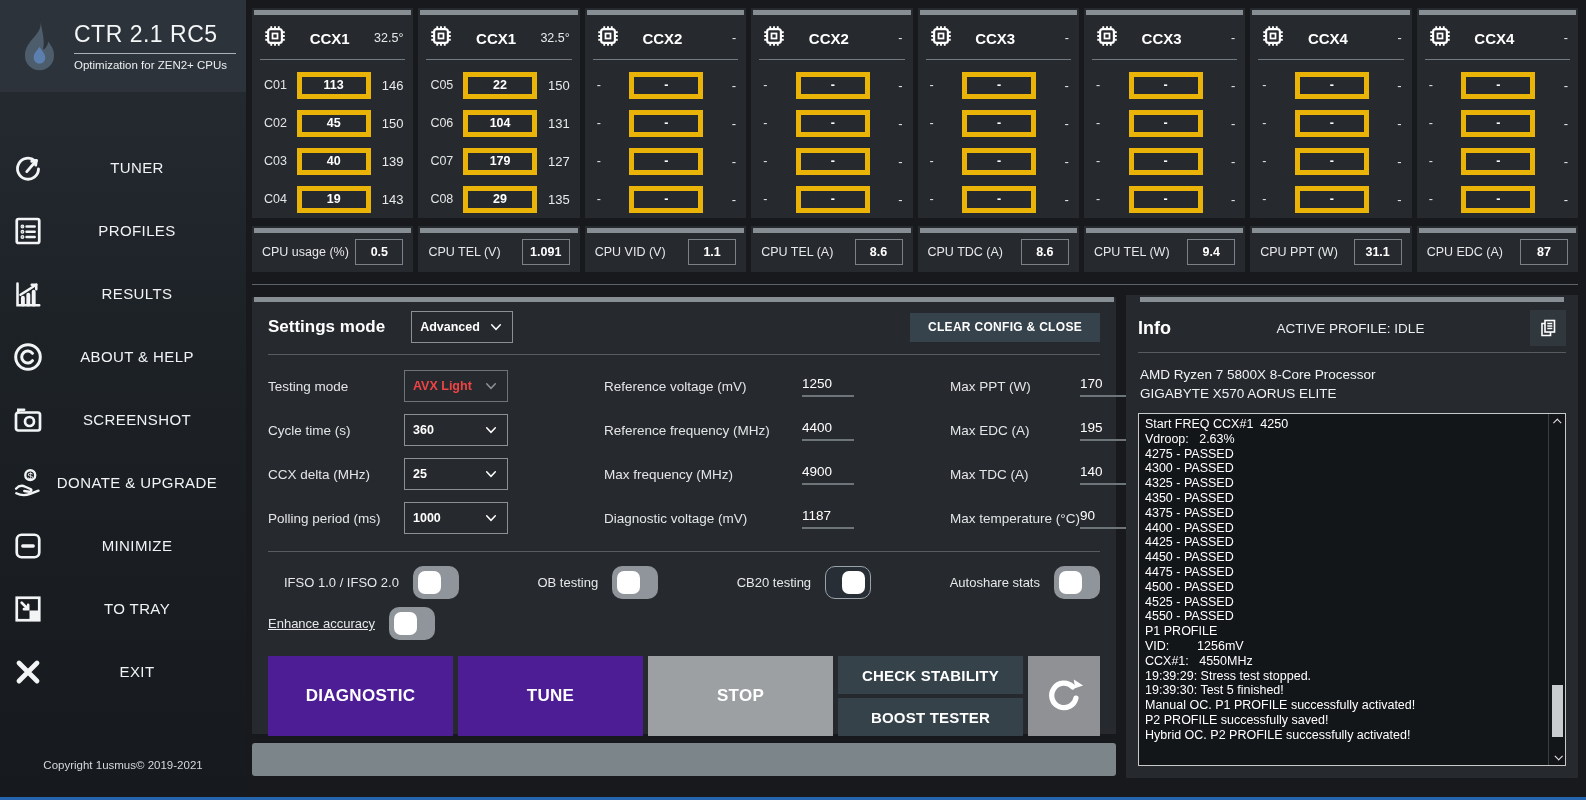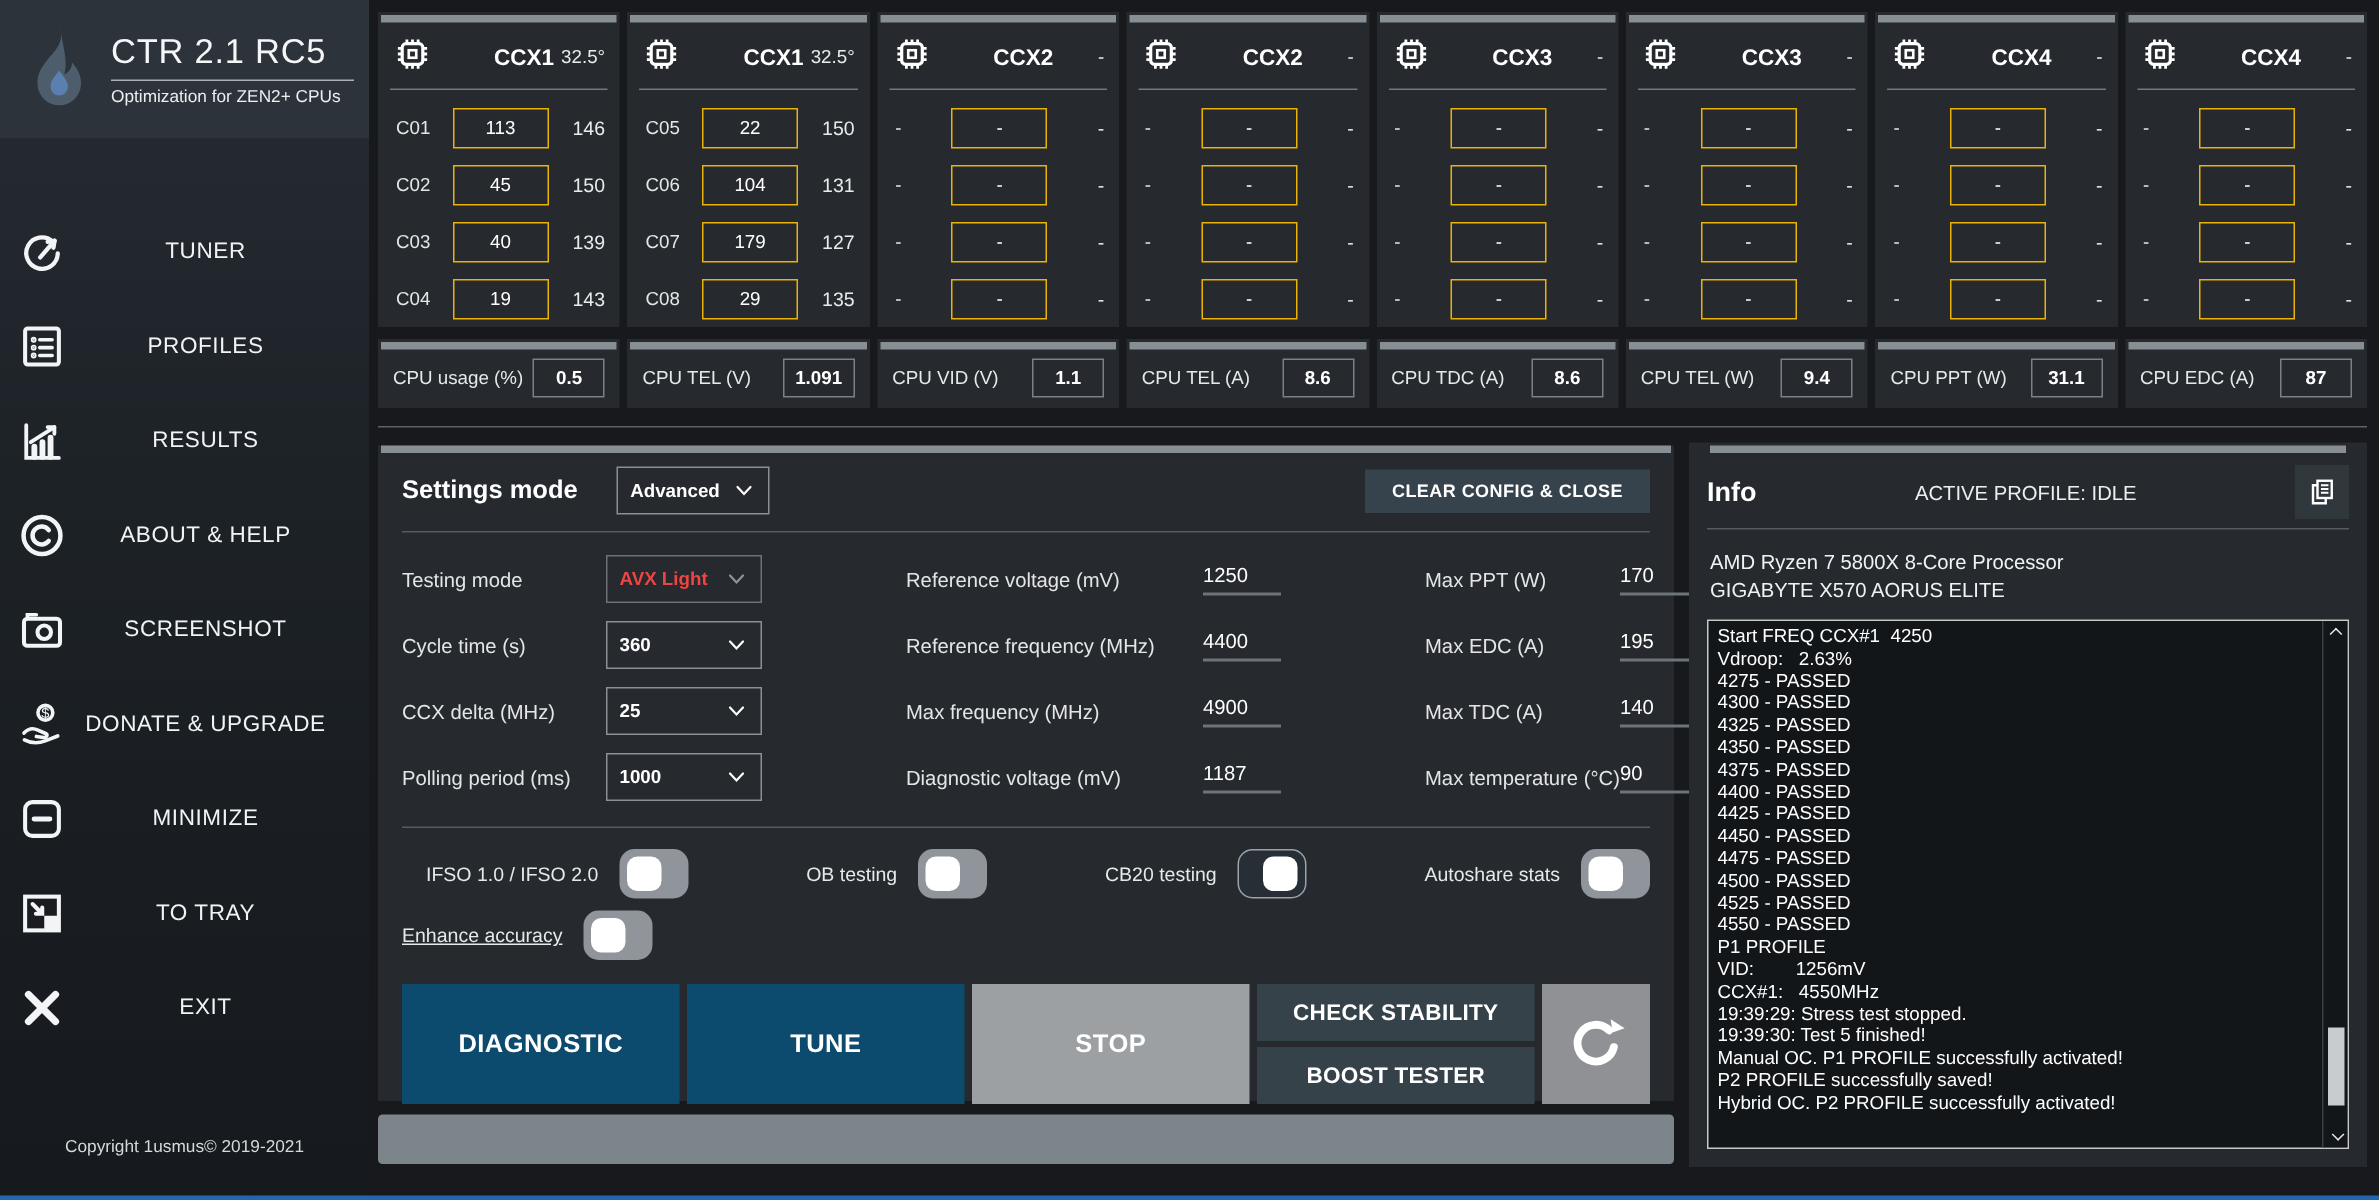--- a/index.html
+++ b/index.html
@@ -33,29 +33,29 @@
   .copyright { margin-top:auto; text-align:center; font-size:11.5px; color:#d6d9db; padding-bottom:26px; }
   
   .main { position:absolute; left:246px; top:0; width:1340px; height:797px; padding:8px 8px 0 6px; }
   .grid8 { display:grid; grid-template-columns:repeat(8,1fr); gap:5px; }
   .panel { background:#26292d; position:relative; }
   .strip { height:5px; background:#878e94; margin:2px 2px 0 2px; }
   
   .ccx-panel { height:210px; }
   .ccx-head { display:flex; align-items:center; padding:8px 10px 6px 8px; height:44px; }
   .ccx-head svg { width:30px; height:30px; }
-  .ccx-name { font-weight:bold; font-size:15px; color:#fff; flex:1; text-align:right; }
+  .ccx-name { font-weight:bold; font-size:15px; color:#fff; flex:1; text-align:center; }
   .ccx-temp { font-size:12.5px; color:#e8eaec; width:34px; text-align:right; }
   .ccx-sep { height:1px; background:#737980; margin:0 8px; }
   .ccx-rows { padding:6px 10px 0 12px; }
   .core-row { display:flex; align-items:center; justify-content:space-between; height:38px; }
   .core-label { font-size:12.5px; color:#e3e5e7; width:28px; }
   .core-box {
-    width:64px; height:27px; border:1px solid #eab308; display:flex; align-items:center;
-    justify-content:center; font-size:12.5px; font-weight:normal; color:#fff;
+    width:74px; height:27px; border:5px solid #eab308; display:flex; align-items:center;
+    justify-content:center; font-size:12.5px; font-weight:bold; color:#fff;
   }
   .core-freq { font-size:13px; color:#e8eaec; width:28px; text-align:right; }
   
   .stats-row { margin-top:8px; }
   .stat-cell { height:46px; }
   .stat-body { display:flex; align-items:center; justify-content:space-between; padding:0 10px 0 10px; height:38px; }
   .stat-label { font-size:12.5px; color:#e6e8ea; white-space:nowrap; }
   .stat-box {
     min-width:48px; padding:0 4px; height:26px; border:1px solid #7b8187; display:flex;
     align-items:center; justify-content:center; font-size:12.5px; font-weight:bold; color:#fff;
@@ -97,21 +97,21 @@
   .toggles-r1 { display:flex; justify-content:space-between; align-items:center; padding:14px 16px 0 32px; }
   .toggles-r2 { display:flex; padding:8px 16px 0 16px;text-decoration:underline; }
   .toggle-pair { display:flex; align-items:center; gap:14px; }
   .toggle-label { font-size:13px; color:#e6e8ea; white-space:nowrap; }
   .toggle { width:46px; height:33px; border-radius:10px; background:#8f959b; position:relative; cursor:pointer; flex:0 0 auto; }
   .toggle .knob { position:absolute; left:5px; top:5px; width:23px; height:23px; border-radius:7px; background:#fff; }
   .toggle[data-state="on"] { background:#272e35; border:1px solid #9aa3aa; }
   .toggle[data-state="on"] .knob { left:auto; right:5px; top:4px; }
   .btn-row { display:flex; gap:5px; padding:16px 16px 0 16px; }
   .big-btn {
-    flex:1 1 0; height:80px; background:#0c4a6e; color:#fff; border:none; cursor:pointer;
+    flex:1 1 0; height:80px; background:#4c1d95; color:#fff; border:none; cursor:pointer;
     font-size:17px; font-weight:bold; letter-spacing:0.3px; font-family:inherit;
   }
   .big-btn.stop { background:#9da0a2; cursor:default; }
   .stack-col { flex:1 1 0; display:flex; flex-direction:column; gap:4px; }
   .small-btn {
     flex:1; background:#36424a; color:#fff; border:none; cursor:pointer;
     font-size:15px; font-weight:bold; font-family:inherit; letter-spacing:0.2px;
   }
   .refresh-btn {
     flex:0 0 72px; background:#8f9194; border:none; cursor:pointer;

